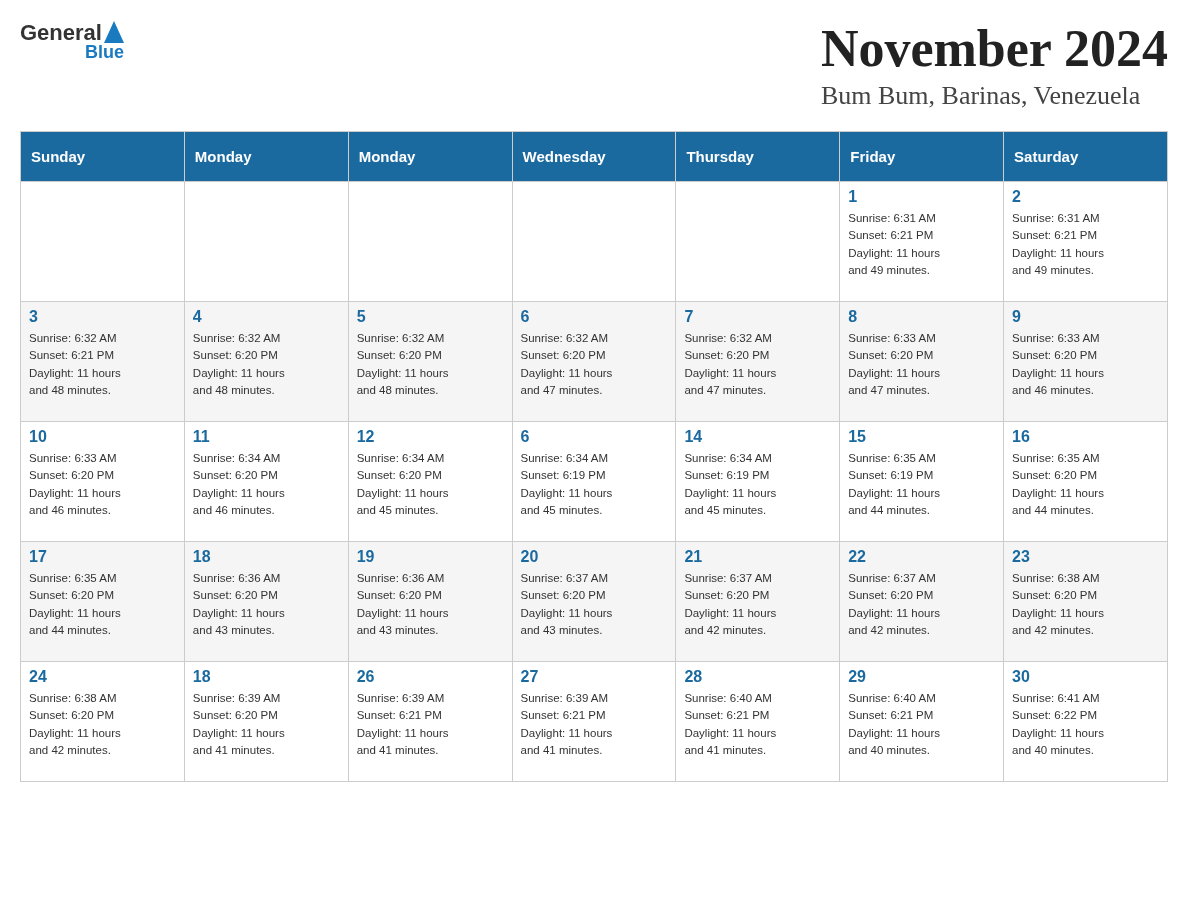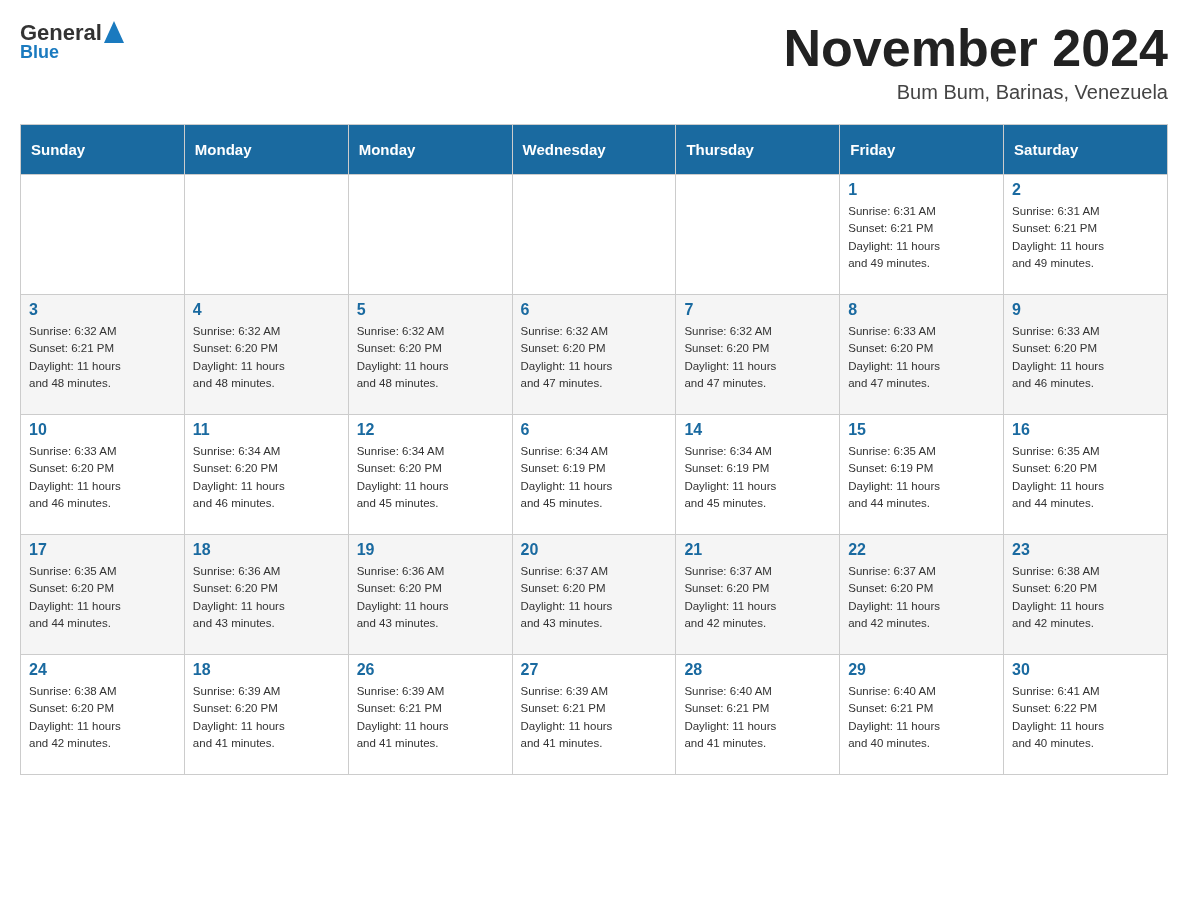--- a/index.html
+++ b/index.html
@@ -27,37 +27,37 @@
       color: #333;
     }
     .logo-text-blue {
       font-size: 18px;
       font-weight: bold;
       color: #1a7abf;
     }
     .logo-inner {
       display: flex;
       flex-direction: column;
-      align-items: flex-start;
+      align-items: flex-end;
     }
     .logo-row1 {
       display: flex;
       align-items: center;
     }
     .title-section {
-      text-align: right;
+      font-family: Liberation Serif, serif;
     }
     .month-title {
       font-size: 52px;
       font-weight: bold;
       color: #222;
       line-height: 1.1;
     }
     .location-title {
-      font-size: 20px;
+      font-size: 26px;
       color: #444;
       margin-top: 4px;
     }
     table {
       width: 100%;
       border-collapse: collapse;
     }
     th {
       background-color: #1a6aa0;
       color: #fff;

